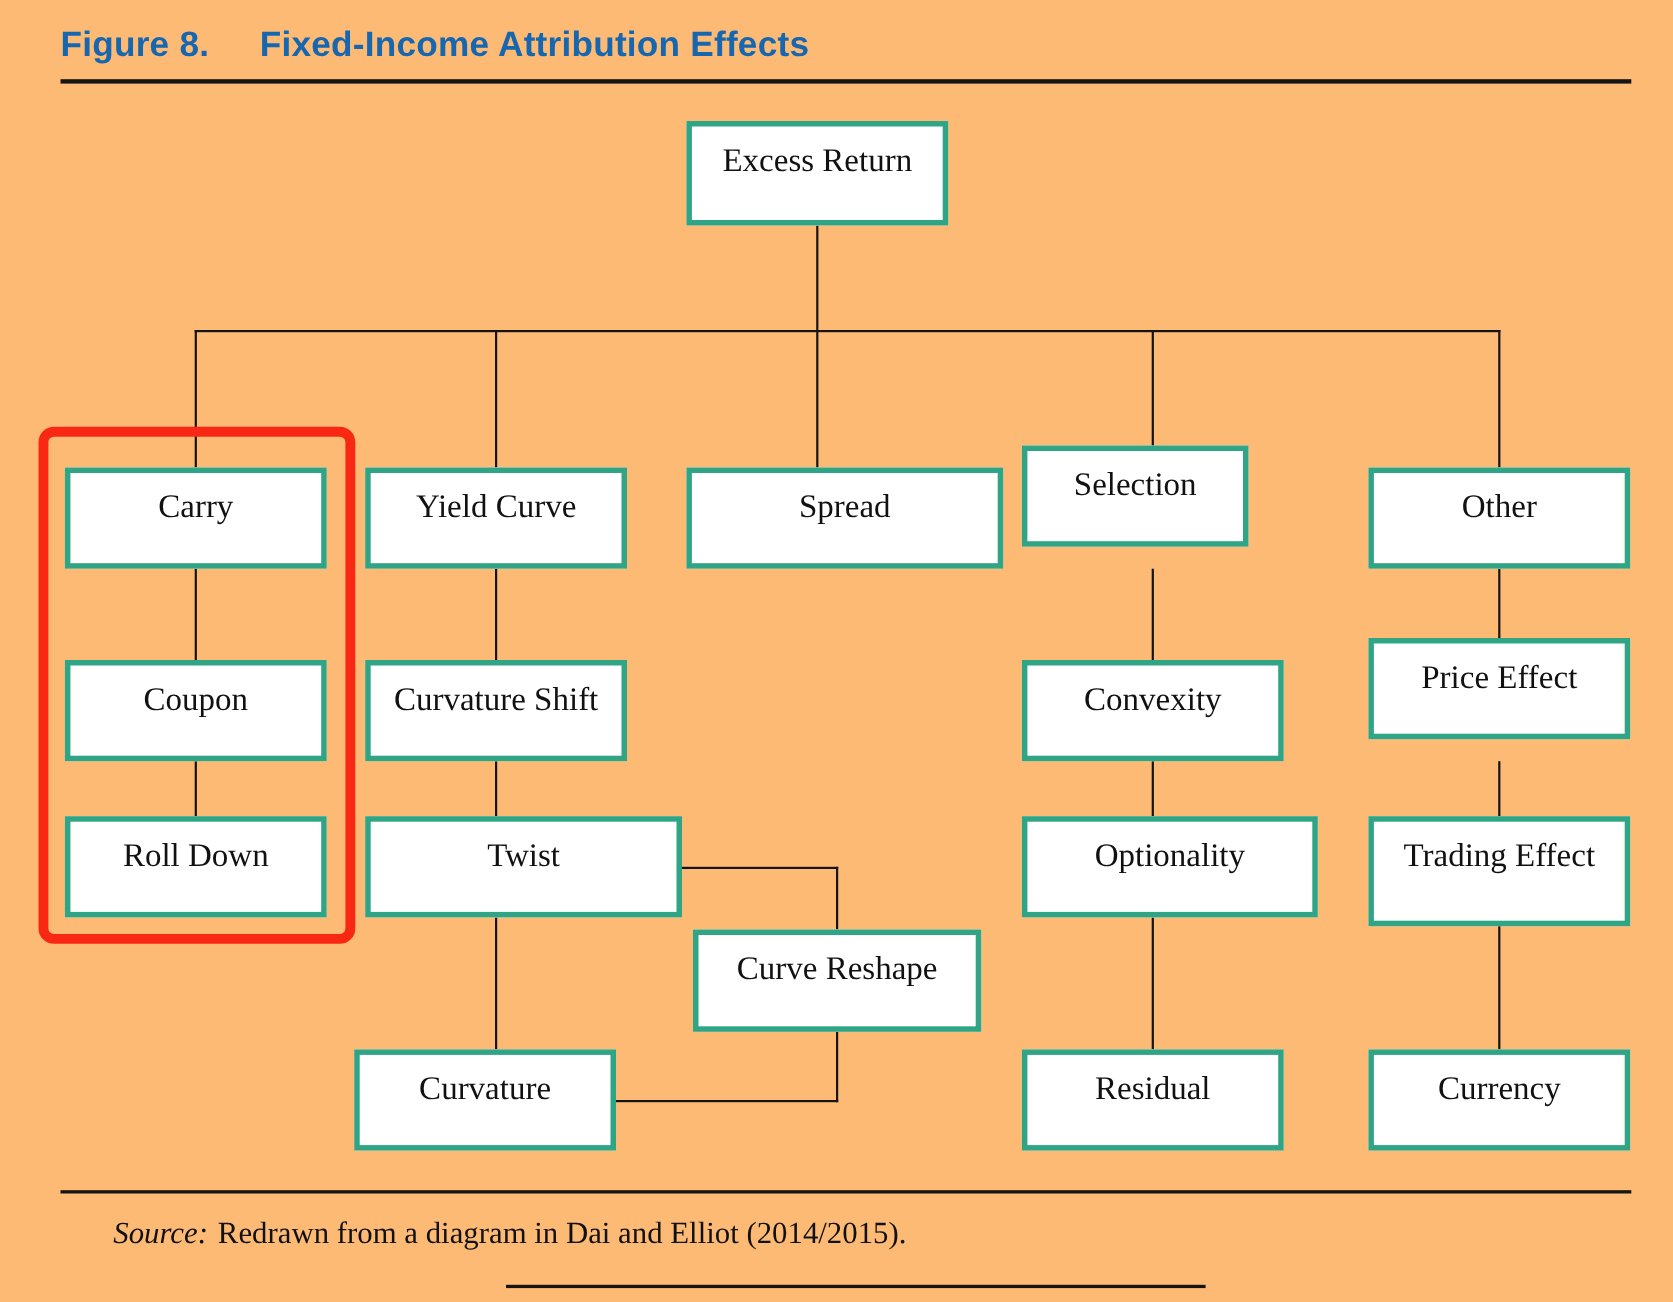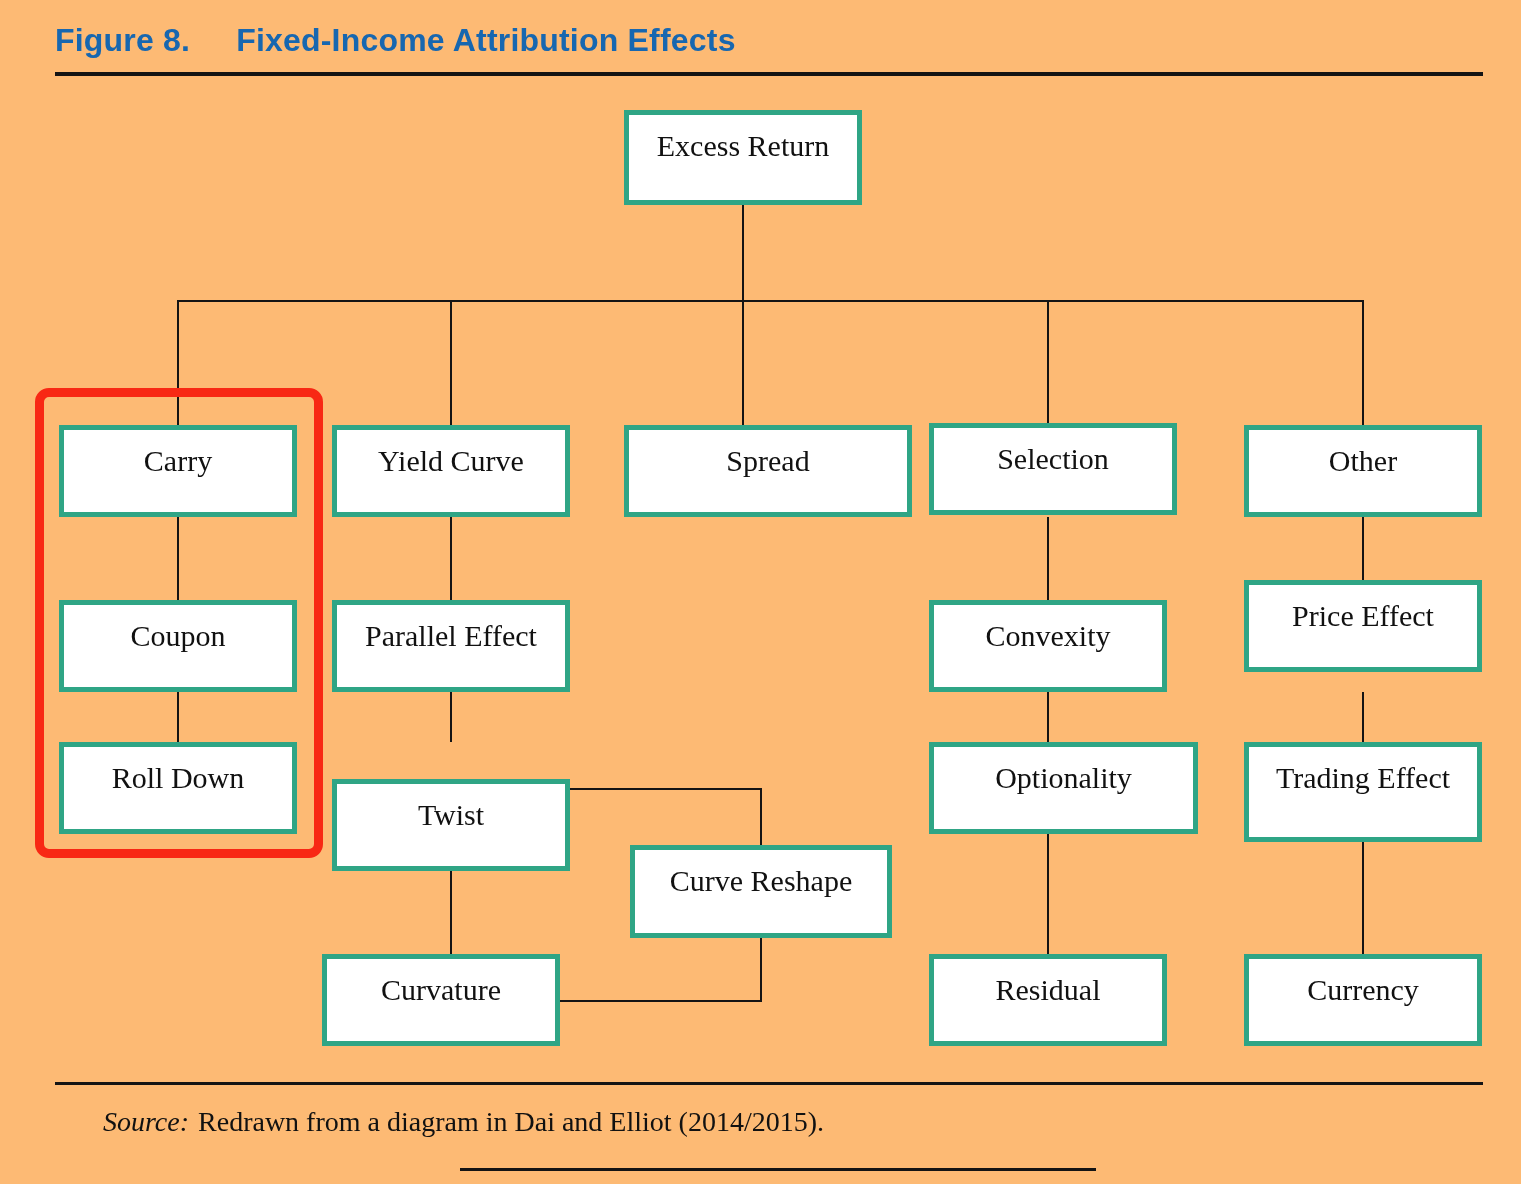--- a/index.html
+++ b/index.html
@@ -99,44 +99,44 @@
 
   <div class="node" style="left:624px;top:110px;width:238px;height:95px">
     <span>Excess Return</span>
   </div>
   <div class="node" style="left:332px;top:425px;width:238px;height:92px">
     <span>Yield Curve</span>
   </div>
   <div class="node" style="left:624px;top:425px;width:288px;height:92px">
     <span>Spread</span>
   </div>
-  <div class="node" style="left:929px;top:423px;width:248px;height:92px">
+  <div class="node" style="left:929px;top:405px;width:206px;height:92px">
     <span>Selection</span>
   </div>
   <div class="node" style="left:1244px;top:425px;width:238px;height:92px">
     <span>Other</span>
   </div>
 
   <div class="node" style="left:59px;top:600px;width:238px;height:92px">
     <span>Coupon</span>
   </div>
   <div class="node" style="left:332px;top:600px;width:238px;height:92px">
-    <span>Parallel Effect</span>
+    <span>Curvature Shift</span>
   </div>
   <div class="node" style="left:929px;top:600px;width:238px;height:92px">
     <span>Convexity</span>
   </div>
   <div class="node" style="left:1244px;top:580px;width:238px;height:92px">
     <span>Price Effect</span>
   </div>
 
   <div class="node" style="left:59px;top:742px;width:238px;height:92px">
     <span>Roll Down</span>
   </div>
-  <div class="node" style="left:332px;top:779px;width:238px;height:92px">
+  <div class="node" style="left:332px;top:742px;width:288px;height:92px">
     <span>Twist</span>
   </div>
   <div class="node" style="left:929px;top:742px;width:269px;height:92px">
     <span>Optionality</span>
   </div>
   <div class="node" style="left:1244px;top:742px;width:238px;height:100px">
     <span>Trading Effect</span>
   </div>
 
   <div class="node" style="left:630px;top:845px;width:262px;height:93px">

